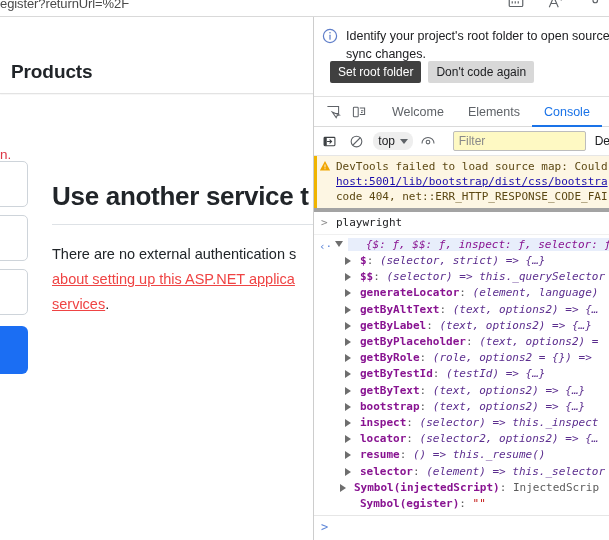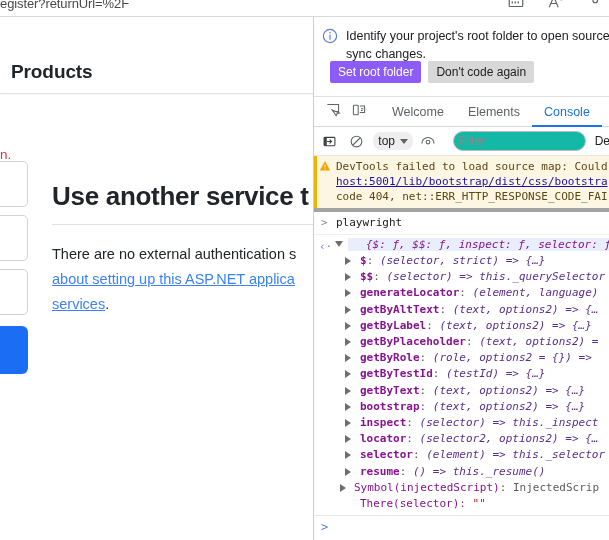--- a/index.html
+++ b/index.html
@@ -81,21 +81,21 @@
     font-size: 26px; font-weight: 600; color: #212529;
     white-space: nowrap; letter-spacing: -0.3px;
   }
   .svc-rule {
     margin-top: 12px; height: 1px; background: #dee2e6; width: 330px;
   }
   .svc-para {
     margin-top: 17px; font-size: 14.5px; color: #212529;
     line-height: 25px; width: 330px;
   }
-  .svc-link { color: #3b82f6; text-decoration: underline; }
+  .svc-link { color: #ef4444; text-decoration: underline; }
 
   
   .devtools {
     position: absolute; left: 313px; top: 17px;
     width: 296px; height: 523px;
     background: #ffffff;
     border-left: 1px solid #cdcdcd;
     overflow: hidden;
     font-family: "Liberation Sans", sans-serif;
   }
@@ -112,37 +112,37 @@
   }
   .banner-text {
     font-size: 12.5px; color: #202124; line-height: 18px;
     white-space: nowrap; overflow: hidden;
   }
   .banner-buttons {
     position: absolute; left: 16px; top: 44px;
     display: flex; gap: 7px;
   }
   .btn-primary {
-    background: #8b5cf6; color: #ffffff; border: none;
+    background: #404040; color: #ffffff; border: none;
     font-size: 12px; padding: 4px 8px; border-radius: 2px;
     font-family: "Liberation Sans", sans-serif; cursor: pointer;
     white-space: nowrap;
   }
   .btn-secondary {
     background: #d8d8d8; color: #202124; border: none;
     font-size: 12px; padding: 4px 8px; border-radius: 2px;
     font-family: "Liberation Sans", sans-serif; cursor: pointer;
     white-space: nowrap;
   }
 
   
   .dt-tabbar {
     position: relative; width: 296px; height: 30px;
     background: #ffffff; border-bottom: 1px solid #dadada;
-    display: flex; padding-left: 6px;
+    display: flex; align-items: center; padding-left: 6px;
   }
   .tool-icon-btn {
     width: 26px; height: 26px; display: flex;
     align-items: center; justify-content: center;
     color: #5f6368; cursor: pointer;
   }
   .dt-tabs { display: flex; align-items: center; height: 30px; margin-left: 8px; }
   .dt-tab {
     font-size: 12.5px; color: #5f6368; padding: 0 12px;
     height: 30px; line-height: 30px; cursor: pointer; white-space: nowrap;
@@ -163,23 +163,23 @@
     background: #eeeeee; border-radius: 8px;
     padding: 2px 5px; font-size: 12px; color: #202124;
     cursor: pointer; margin-left: 2px;
   }
   .caret-down {
     width: 0; height: 0; border-left: 4px solid transparent;
     border-right: 4px solid transparent; border-top: 5px solid #5f6368;
   }
   .filter-input {
     width: 133px; height: 20px; margin-left: 10px;
-    border: 1px solid #bdbdbd; border-radius: 10px;
+    border: 1px solid #bdbdbd; border-radius: 2px;
     font-size: 12px; padding: 0 5px; color: #202124;
-    font-family: "Liberation Sans", sans-serif; background: #14b8a6;
+    font-family: "Liberation Sans", sans-serif; background: #fef9c3;
   }
   .filter-input::placeholder { color: #8a8a8a; }
   .levels-label {
     font-size: 12px; color: #202124; margin-left: 6px; white-space: nowrap;
   }
 
   
   .console-body {
     position: relative; width: 296px; height: 385px;
     background: #ffffff; overflow: hidden;
@@ -239,21 +239,21 @@
   .tri {
     width: 0; height: 0;
     border-top: 4px solid transparent; border-bottom: 4px solid transparent;
     border-left: 6px solid #6e6e6e;
   }
   .tri.open {
     border-left: 4px solid transparent; border-right: 4px solid transparent;
     border-top: 6px solid #6e6e6e; border-bottom: none;
   }
   .k { color: #881391; font-weight: bold; }
-  .k-sym { color: #881391; font-weight: normal; }
+  .k-sym { color: #881391; font-weight: bold; }
   .v-fn { color: #5b2d8e; font-style: italic; }
   .v-plain { color: #5c5c5c; }
   .v-str { color: #c41a16; }
   .v-proto { color: #5c5c5c; }
 
   .console-prompt-bar {
     position: absolute; left: 0; bottom: 0; width: 296px; height: 26px;
     border-top: 1px solid #e6e6e6; background: #ffffff;
   }
   .console-prompt-bar .pg {
@@ -460,32 +460,32 @@
         <div class="prop-row">
           <span class="tri"></span>
           <span class="k">inspect</span><span class="v-plain">: </span><span class="v-fn">(selector) =&gt; this._inspect</span>
         </div>
         <div class="prop-row">
           <span class="tri"></span>
           <span class="k">locator</span><span class="v-plain">: </span><span class="v-fn">(selector2, options2) =&gt; {…</span>
         </div>
         <div class="prop-row">
           <span class="tri"></span>
+          <span class="k">resume</span><span class="v-plain">: </span><span class="v-fn">() =&gt; this._resume()</span>
+        </div>
+        <div class="prop-row">
+          <span class="tri"></span>
           <span class="k">selector</span><span class="v-plain">: </span><span class="v-fn">(element) =&gt; this._selector</span>
-        </div>
-        <div class="prop-row">
-          <span class="tri"></span>
-          <span class="k">resume</span><span class="v-plain">: </span><span class="v-fn">() =&gt; this._resume()</span>
         </div>
         <div class="prop-row" style="padding-left:40px;">
           <span class="tri" style="left:26px;"></span>
           <span class="k-sym">Symbol(injectedScript)</span><span class="v-plain">: </span><span class="v-plain">InjectedScrip</span>
         </div>
         <div class="prop-row nochev">
-          <span class="k-sym">There(selector)</span><span class="v-plain">: </span><span class="v-str">""</span>
+          <span class="k-sym">Symbol(egister)</span><span class="v-plain">: </span><span class="v-str">""</span>
         </div>
         <div class="prop-row" style="padding-left:40px;">
           <span class="tri" style="left:26px;"></span>
           <span class="k-sym">[[Prototype]]</span><span class="v-plain">: </span><span class="v-proto">Object</span>
         </div>
       </div>
 
       <div class="console-prompt-bar">
         <span class="pg">&gt;</span>
       </div>

